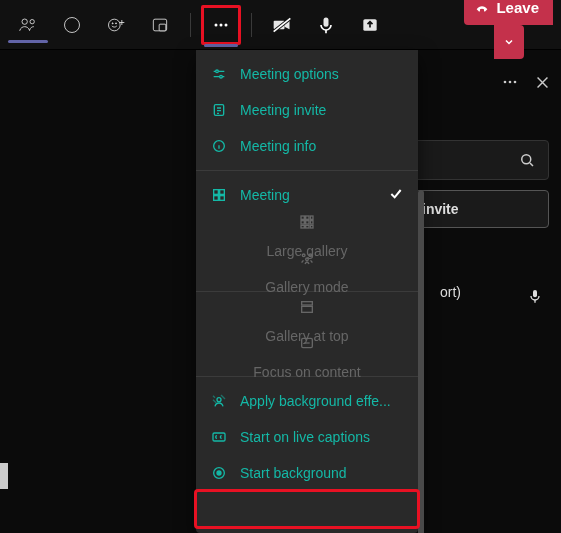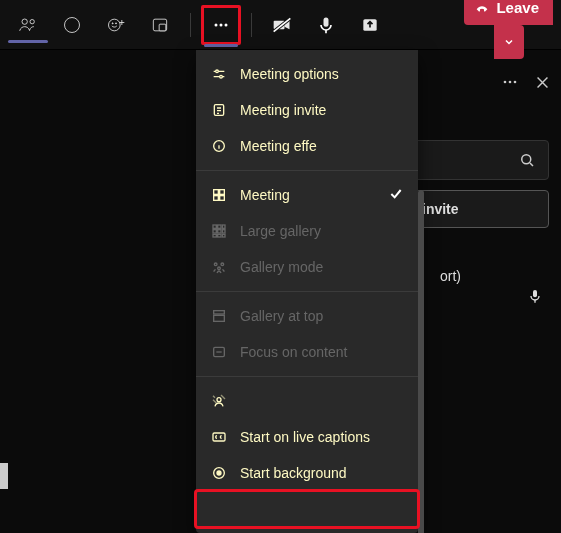--- a/index.html
+++ b/index.html
@@ -87,21 +87,21 @@
     padding: 0 12px;
   }
   .invite-row {
     position: absolute; top: 190px; right: 12px;
     width: 140px; height: 38px;
     background: #1a1a1a; border: 1px solid #555; border-radius: 4px;
     display: flex; align-items: center; padding: 0 12px;
     font-size: 14px; font-weight: 600;
   }
   .ort {
-    position: absolute; top: 268px; right: 100px;
+    position: absolute; top: 284px; right: 100px;
     color: #ddd; font-size: 14px; margin-left: 20px;
   }
   .mic-ind {
     position: absolute; top: 288px; right: 18px;
     color: #ddd;
   }
   .u-square {
     position: absolute; left: 0; bottom: 44px;
     width: 8px; height: 26px; background: #ccc;
   }
@@ -122,25 +122,25 @@
     top: 140px; right: -6px;
     width: 6px; height: 370px;
     background: #4a4a4a;
     border-radius: 3px;
   }
   .mi {
     display: flex; align-items: center;
     height: 36px;
     padding: 0 14px;
     gap: 12px;
-    color: #fef9c3;
+    color: #14b8a6;
     cursor: pointer;
     position: relative;
   }
-  .mi.disabled { color: #666; cursor: default; }
+  .mi.disabled { color: #666; cursor: default; flex-direction: column; }
   .mi .mi-icon { width: 18px; height: 18px; flex: 0 0 18px; display:flex; align-items:center; justify-content:center;}
   .mi .mi-icon svg { width: 16px; height: 16px; }
   .mi .check { margin-left: auto; }
   .menu-sep {
     height: 1px; background: #3b3b3b; margin: 6px 0;
   }
   .mi.highlight {
     outline: 3px solid #e81123;
     outline-offset: -1px;
     border-radius: 2px;
@@ -290,21 +290,21 @@
       </span>
     <span>Meeting invite</span>
   </div>
   <div class="mi">
     <span class="mi-icon">
         <svg viewBox="0 0 24 24" fill="none" stroke="currentColor" stroke-width="2">
           <circle cx="12" cy="12" r="8"></circle>
           <path d="M12 8h.01M12 11v5"></path>
         </svg>
       </span>
-    <span>Meeting effe</span>
+    <span>Meeting info</span>
   </div>
 
   <div class="menu-sep"></div>
 
   <div class="mi">
     <span class="mi-icon">
         <svg viewBox="0 0 24 24" fill="none" stroke="currentColor" stroke-width="2">
           <rect x="4" y="4" width="7" height="7"></rect>
           <rect x="13" y="4" width="7" height="7"></rect>
           <rect x="4" y="13" width="7" height="7"></rect>
@@ -368,20 +368,21 @@
   <div class="menu-sep"></div>
 
   <div class="mi">
     <span class="mi-icon">
         <svg viewBox="0 0 24 24" fill="none" stroke="currentColor" stroke-width="2">
           <circle cx="12" cy="10" r="3"></circle>
           <path d="M6 20c1-4 3-5 6-5s5 1 6 5"></path>
           <path d="M3 4l3 3M3 10l5 5M15 3l6 6" opacity="0.5"></path>
         </svg>
       </span>
+    <span>Apply background effe...</span>
   </div>
   <div class="mi">
     <span class="mi-icon">
         <svg viewBox="0 0 24 24" fill="none" stroke="currentColor" stroke-width="2">
           <rect x="3" y="6" width="18" height="12" rx="2"></rect>
           <path d="M9 10a2 2 0 1 0 0 4M16 10a2 2 0 1 0 0 4"></path>
         </svg>
       </span>
     <span>Start on live captions</span>
   </div>

